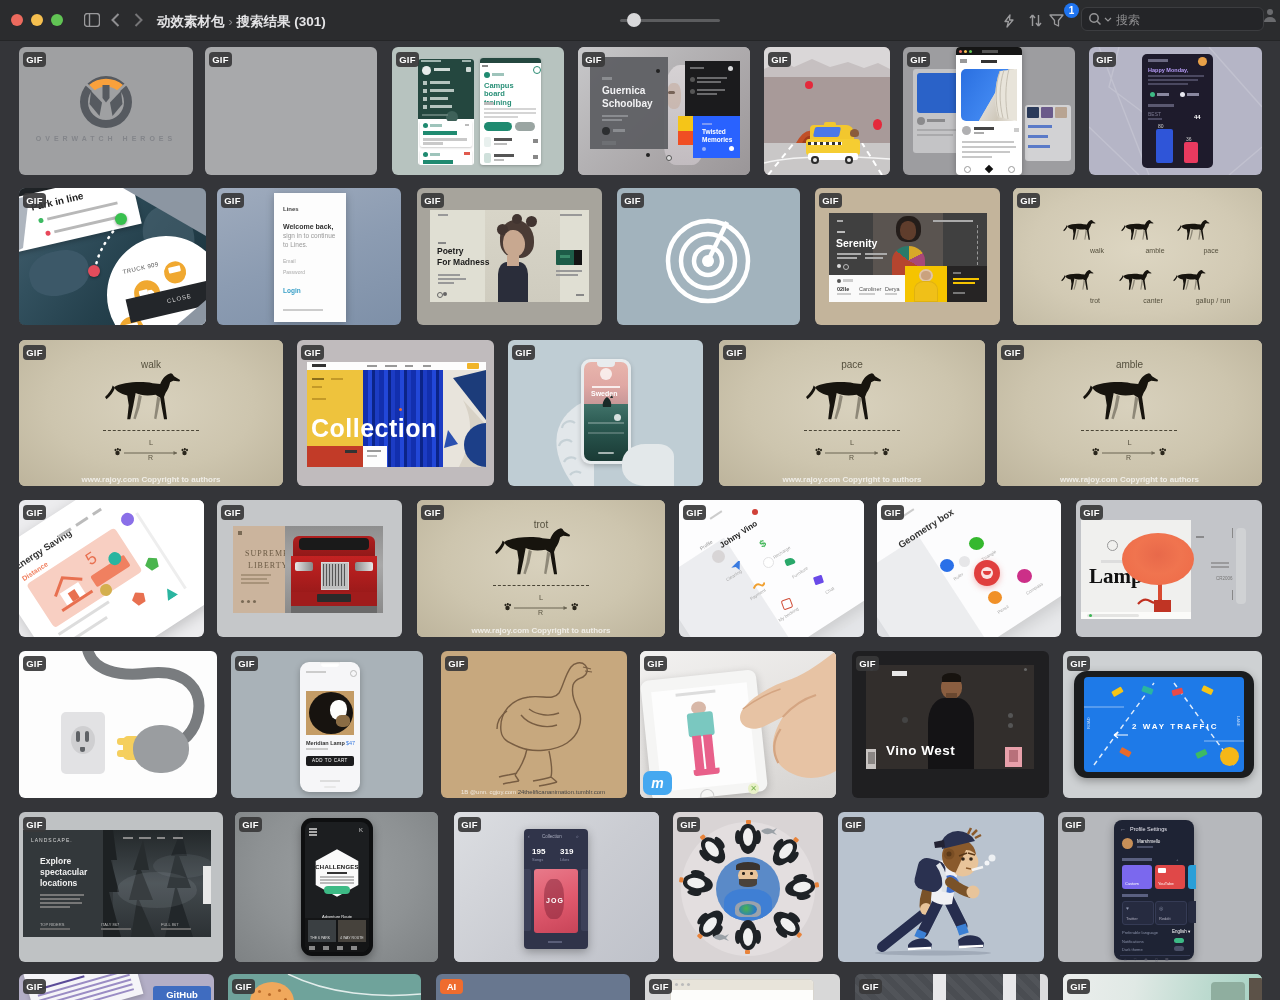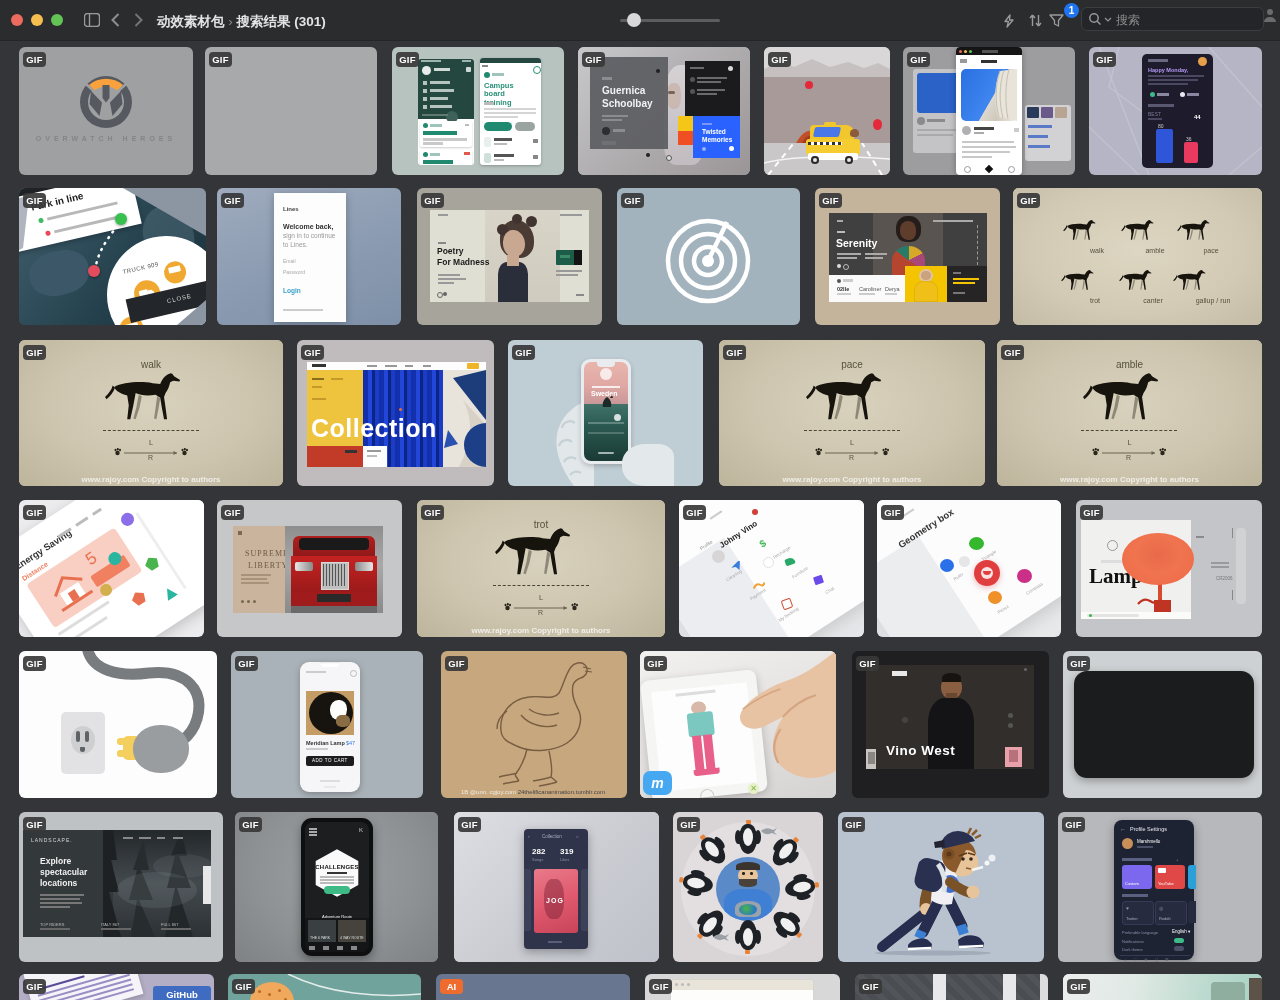--- a/index.html
+++ b/index.html
@@ -814,20 +814,37 @@
 </div>
 <div class="abs" style="left:34px;top:92px;font-size:13.5px;font-weight:bold;color:#fff;letter-spacing:.5px">Vino West</div>
 <div class="abs" style="left:14px;top:98px;width:10px;height:20px;background:#c8c4c2"></div>
 <div class="abs" style="left:16px;top:101px;width:7px;height:12px;background:#8a8684"></div>
 <div class="abs" style="left:153px;top:96px;width:17px;height:20px;background:#e8a0aa"></div>
 <div class="abs" style="left:157px;top:99px;width:9px;height:12px;background:#b8707a"></div>
         <b class="g">GIF</b>
       </div>
 <div class="card" style="left:1063px;top:651px;width:199px;height:147px;background:#ced1d3;">
         <div class="abs" style="left:11px;top:20px;width:180px;height:107px;background:#1a1c1e;border-radius:13px;box-shadow:0 3px 8px rgba(0,0,0,.3)"></div>
+<div class="abs" style="left:21px;top:26px;width:160px;height:95px;background:#1e7ae8;border-radius:4px;overflow:hidden">
+<svg class="abs" style="left:0;top:0" width="160" height="95" viewBox="0 0 160 95">
+<path d="M10,88 L70,6 M90,6 L150,88" stroke="rgba(255,255,255,.85)" stroke-width="1.5" stroke-dasharray="5 4" fill="none"></path>
+<path d="M0,30 L40,30 M120,64 L160,64" stroke="rgba(255,255,255,.5)" stroke-width="1" fill="none"></path>
+<rect x="28" y="12" width="11" height="6" rx="1" fill="#f5c518" transform="rotate(-30 33 15)"></rect>
+<rect x="58" y="10" width="11" height="6" rx="1" fill="#2ab5a0" transform="rotate(20 63 13)"></rect>
+<rect x="88" y="12" width="11" height="6" rx="1" fill="#e84a4a" transform="rotate(-15 93 15)"></rect>
+<rect x="118" y="10" width="11" height="6" rx="1" fill="#f5c518" transform="rotate(25 123 13)"></rect>
+<rect x="36" y="72" width="11" height="6" rx="1" fill="#e86a2a" transform="rotate(28 41 75)"></rect>
+<rect x="112" y="74" width="11" height="6" rx="1" fill="#3dba62" transform="rotate(-25 117 77)"></rect>
+<text x="48" y="52" font-size="8" fill="#fff" font-weight="bold" letter-spacing="2">2 WAY TRAFFIC</text>
+<path d="M30,58 h14 M30,58 l4,-3 M30,58 l4,3" stroke="#fff" stroke-width="1.2"></path>
+<text x="4" y="50" font-size="4" fill="rgba(255,255,255,.7)" transform="rotate(-90 6 50)">ROAD</text>
+<text x="152" y="40" font-size="4" fill="rgba(255,255,255,.7)" transform="rotate(90 153 40)">LANE</text>
+</svg>
+<div class="abs" style="left:136px;top:70px;width:19px;height:19px;border-radius:50%;background:#f5b718"></div>
+</div>
 <div class="abs" style="left:11px;top:62px;width:5px;height:22px;background:#1a1c1e;border-radius:2px 0 0 2px"></div>
         <b class="g">GIF</b>
       </div>
 <div class="card" style="left:19px;top:812px;width:204px;height:150px;background:#bfc2c4;">
         <div class="abs" style="left:4px;top:18px;width:188px;height:107px;background:#33383b;overflow:hidden">
 <div class="abs" style="left:90px;top:0;width:98px;height:107px;background:linear-gradient(180deg,#23282a 0%,#434a4e 50%,#2c3134 100%)"></div>
 <svg class="abs" style="left:80px;top:0" width="108" height="107" viewBox="0 0 108 107">
             <path d="M10,0 L14,30 L8,30 L16,62 L6,62 L18,107 L0,107 L0,0 Z" fill="#1d2123"></path>
             <path d="M40,10 L46,40 L38,40 L50,70 L36,70 L52,107 L28,107 L34,70 L26,70 L34,40 L30,40 Z" fill="#272c2e"></path>
             <path d="M78,0 L84,26 L76,26 L88,58 L74,58 L90,107 L62,107 L72,58 L64,58 L72,26 L68,26 Z" fill="#22272a"></path>
@@ -877,21 +894,21 @@
 <div class="abs" style="left:20px;top:96px;width:32px;text-align:center;font-size:4px;color:#eee">Adventure Route</div>
 </div>
         <b class="g">GIF</b>
       </div>
 <div class="card" style="left:454px;top:812px;width:205px;height:150px;background:#ccced4;">
         <div class="abs" style="left:0;top:0;width:100%;height:100%;background:linear-gradient(135deg,#dcdee2 0%,#caccd2 55%,#bfc2ca 100%)"></div>
 <div class="abs" style="left:70px;top:17px;width:64px;height:120px;background:#30344a;border-radius:4px;box-shadow:0 3px 10px rgba(0,0,0,.3)">
 <div class="abs" style="left:4px;top:4px;width:4px;height:4px;color:#8a8ea8;font-size:5px">‹</div>
 <div class="abs" style="left:18px;top:5px;font-size:4.5px;color:#a8acbe">Collection</div>
 <div class="abs" style="left:52px;top:4px;font-size:5px;color:#8a8ea8">⌕</div>
-<div class="abs" style="left:8px;top:18px;font-size:8px;font-weight:bold;color:#fff">282</div>
+<div class="abs" style="left:8px;top:18px;font-size:8px;font-weight:bold;color:#fff">195</div>
 <div class="abs" style="left:8px;top:28px;font-size:4px;color:#8a8ea8">Songs</div>
 <div class="abs" style="left:36px;top:18px;font-size:8px;font-weight:bold;color:#fff">319</div>
 <div class="abs" style="left:36px;top:28px;font-size:4px;color:#8a8ea8">Likes</div>
 <div class="abs" style="left:0px;top:40px;width:7px;height:62px;background:#3c4058;border-radius:0 2px 2px 0"></div>
 <div class="abs" style="left:57px;top:40px;width:7px;height:62px;background:#3c4058;border-radius:2px 0 0 2px"></div>
 <div class="abs" style="left:10px;top:40px;width:44px;height:64px;border-radius:3px;background:linear-gradient(160deg,#e87a8a 0%,#e05a6e 50%,#c84458 100%);overflow:hidden">
  <div class="abs" style="left:10px;top:10px;width:20px;height:40px;background:rgba(120,30,50,.45);border-radius:40%"></div>
  <div class="abs" style="left:8px;top:28px;width:26px;text-align:center;font-size:7px;font-weight:bold;color:#fff;letter-spacing:1px">JOG</div>
 </div>
 <div class="abs" style="left:24px;top:112px;width:14px;height:2px;background:#5a5e78"></div>

